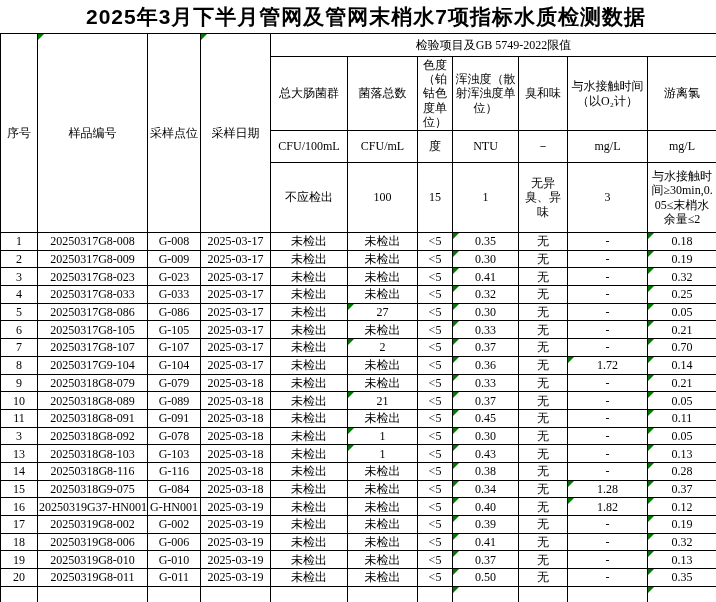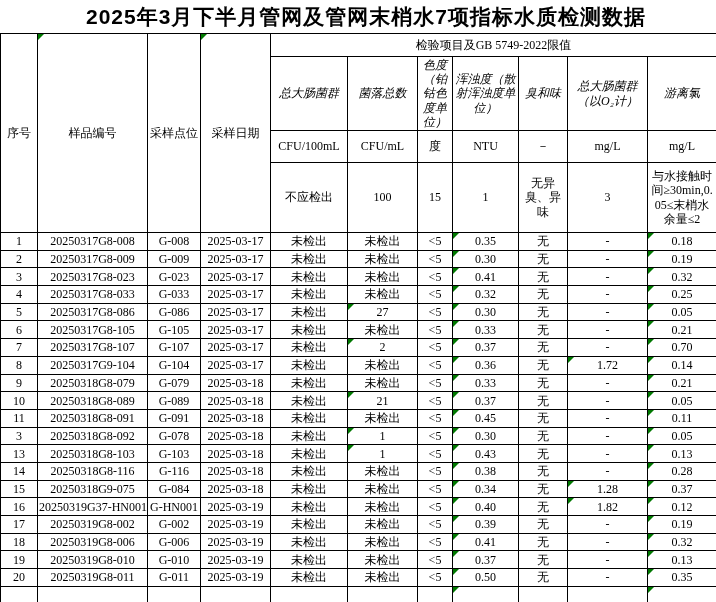--- a/index.html
+++ b/index.html
@@ -21,21 +21,21 @@
     font-weight:normal;font-size:12px;line-height:1.2;overflow:hidden;
     position:relative;background:#fff;
   }
   tr.h1{height:23px;}
   tr.h2{height:74px;}
   tr.h3{height:32px;margin-left:20px;}
   tr.h4{height:70px;}
   tr.data-row{height:17.7px;}
   tr.data-row td{white-space:nowrap;line-height:1;}
   tr.partial-row{height:17px;}
-  th.name-cell{word-break:break-all;line-height:1.3;font-style:italic;}
+  th.name-cell{word-break:break-all;line-height:1.3;}
   th.limit-cell{word-break:break-all;}
   th.limit-small{font-size:11px;line-height:1.18;padding:0;}
   .corner{
     position:absolute;top:0;left:0;width:0;height:0;
     border-top:6px solid #007800;border-right:6px solid transparent;
     pointer-events:none;
   }
 </style>
 </head>
 <body>
@@ -64,21 +64,21 @@
         <th rowspan="4">采样点位</th>
         <th rowspan="4">采样日期<span class="corner"></span></th>
         <th colspan="7">检验项目及GB 5749-2022限值</th>
       </tr>
       <tr class="h2" id="row-names">
           <th class="name-cell">总大肠菌群</th>
           <th class="name-cell">菌落总数</th>
           <th class="name-cell">色度（铂钴色度单位）</th>
           <th class="name-cell">浑浊度（散射浑浊度单位）</th>
           <th class="name-cell">臭和味</th>
-          <th class="name-cell">总大肠菌群（以O₂计）</th>
+          <th class="name-cell">与水接触时间（以O₂计）</th>
           <th class="name-cell">游离氯</th>
         </tr>
       <tr class="h3" id="row-units">
           <th>CFU/100mL</th>
           <th>CFU/mL</th>
           <th>度</th>
           <th>NTU</th>
           <th>－</th>
           <th>mg/L</th>
           <th>mg/L</th>

